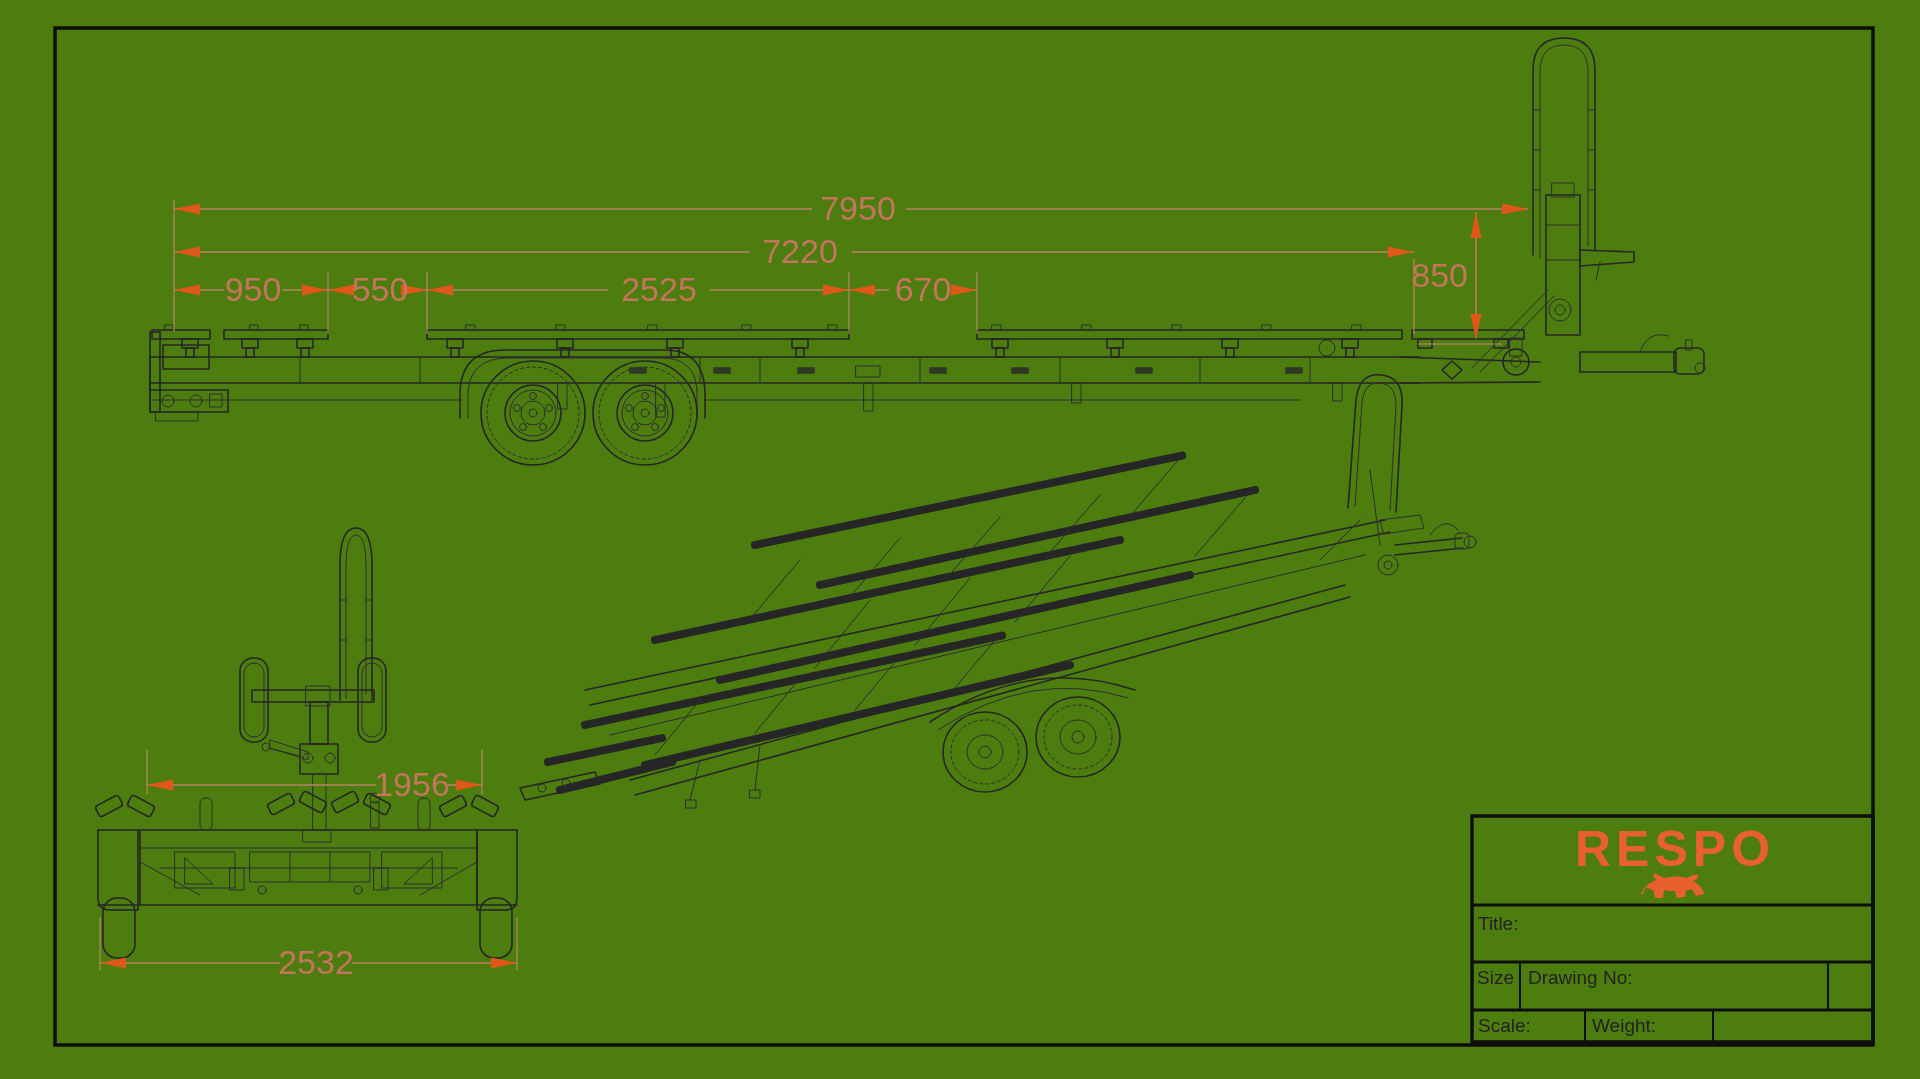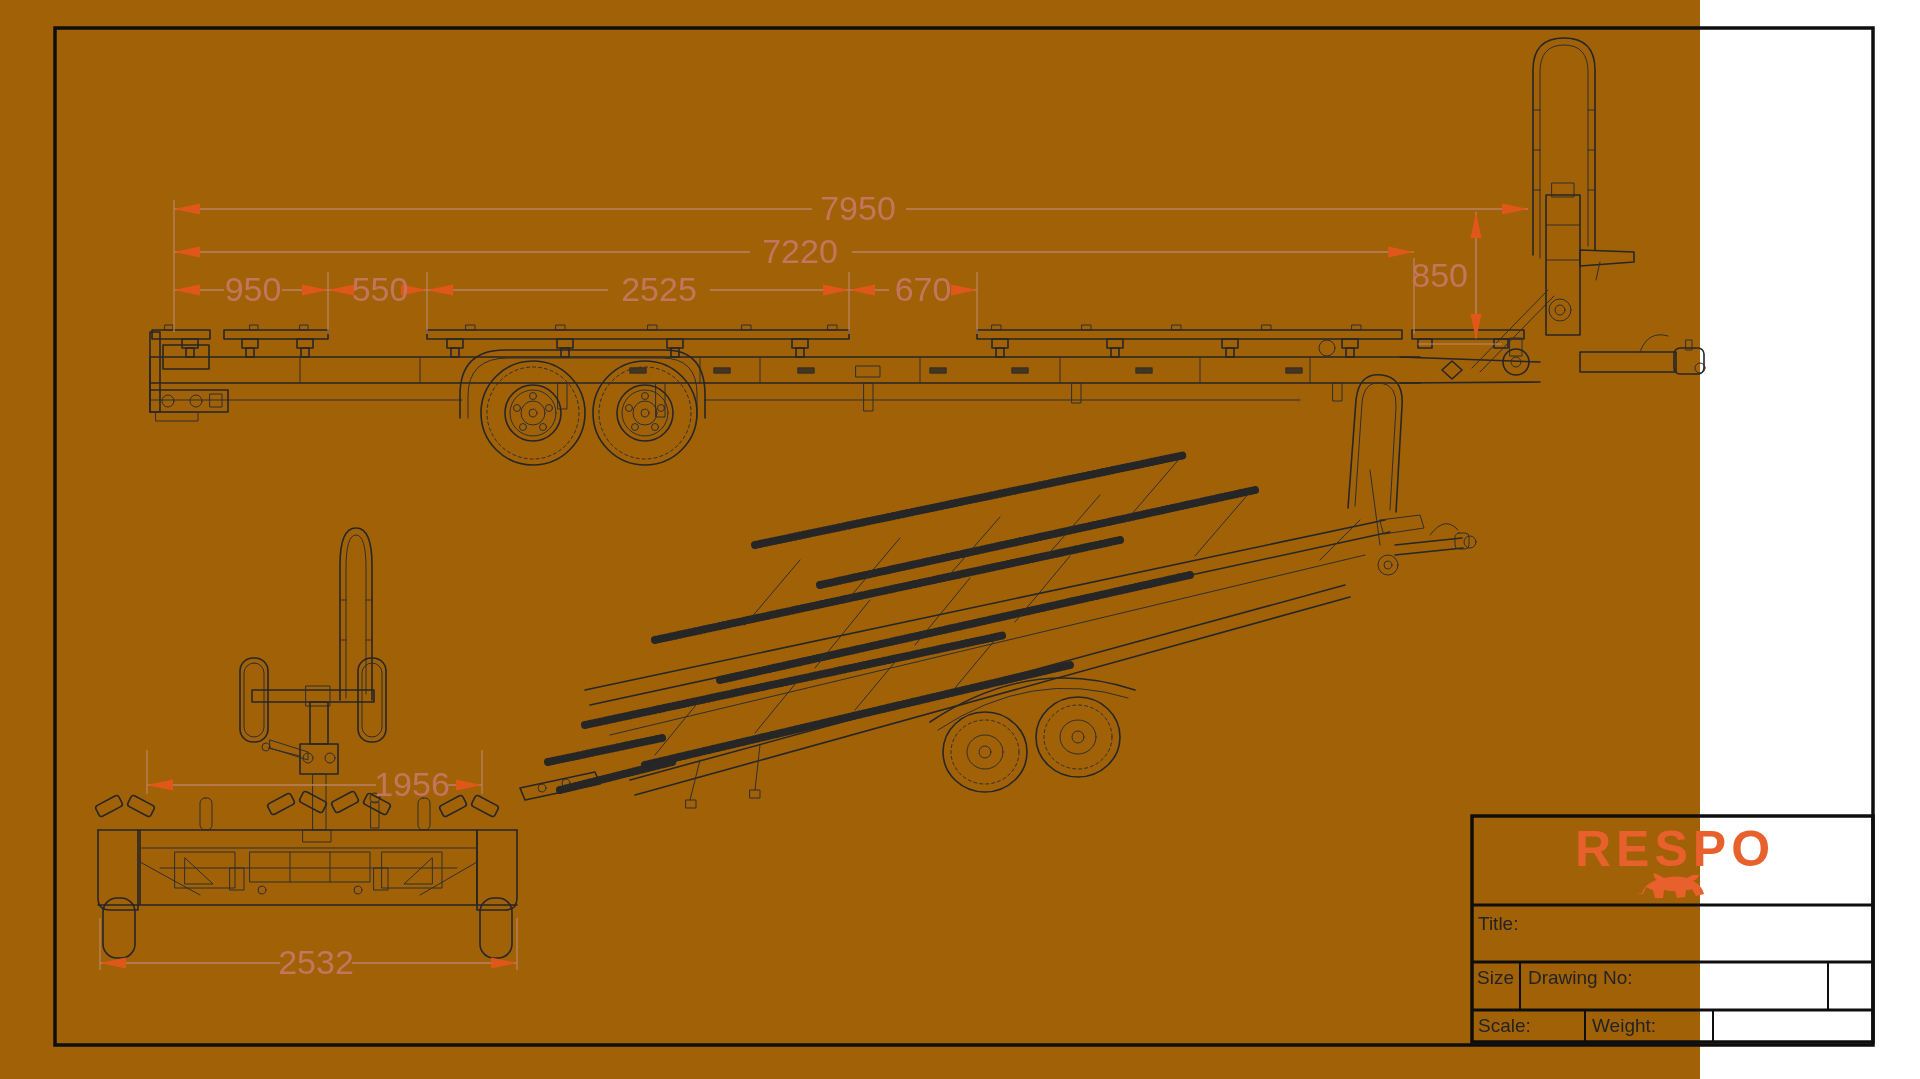--- a/index.html
+++ b/index.html
@@ -1,16 +1,16 @@
 <!DOCTYPE html>
 <html><head>
 <meta charset="utf-8">
 <style>
   html,body{margin:0;padding:0;background:#ffffff;width:1920px;height:1079px;overflow:hidden;}
-  .stage{position:relative;width:1700px;height:1079px;background:#a16207;font-family:"Liberation Sans",sans-serif;}
+  .stage{position:relative;width:1920px;height:1079px;background:#4d7c0f;font-family:"Liberation Sans",sans-serif;}
   svg{display:block}
   .ln{fill:none;stroke:#262626;stroke-width:1.6;stroke-linecap:round;stroke-linejoin:round;}
   .ln2{fill:none;stroke:#2e2e2e;stroke-width:1;stroke-linecap:round;stroke-linejoin:round;}
   .stamp{fill:#2a2a2a;opacity:.8;}
   .bunkbar{stroke:#262626;stroke-width:8;stroke-dasharray:1.5 3.5;fill:none;}
   .dimline{stroke:#b98168;stroke-width:1.5;fill:none;}
   .dimext{stroke:#bd8a70;stroke-width:1.1;fill:none;}
   .dimarrow{fill:#e0571a;stroke:none;}
   .dimtext{fill:#c4755c;font-size:34px;font-family:"Liberation Sans",sans-serif;}
   .tblabel{fill:#232323;font-size:19px;font-family:"Liberation Sans",sans-serif;}

